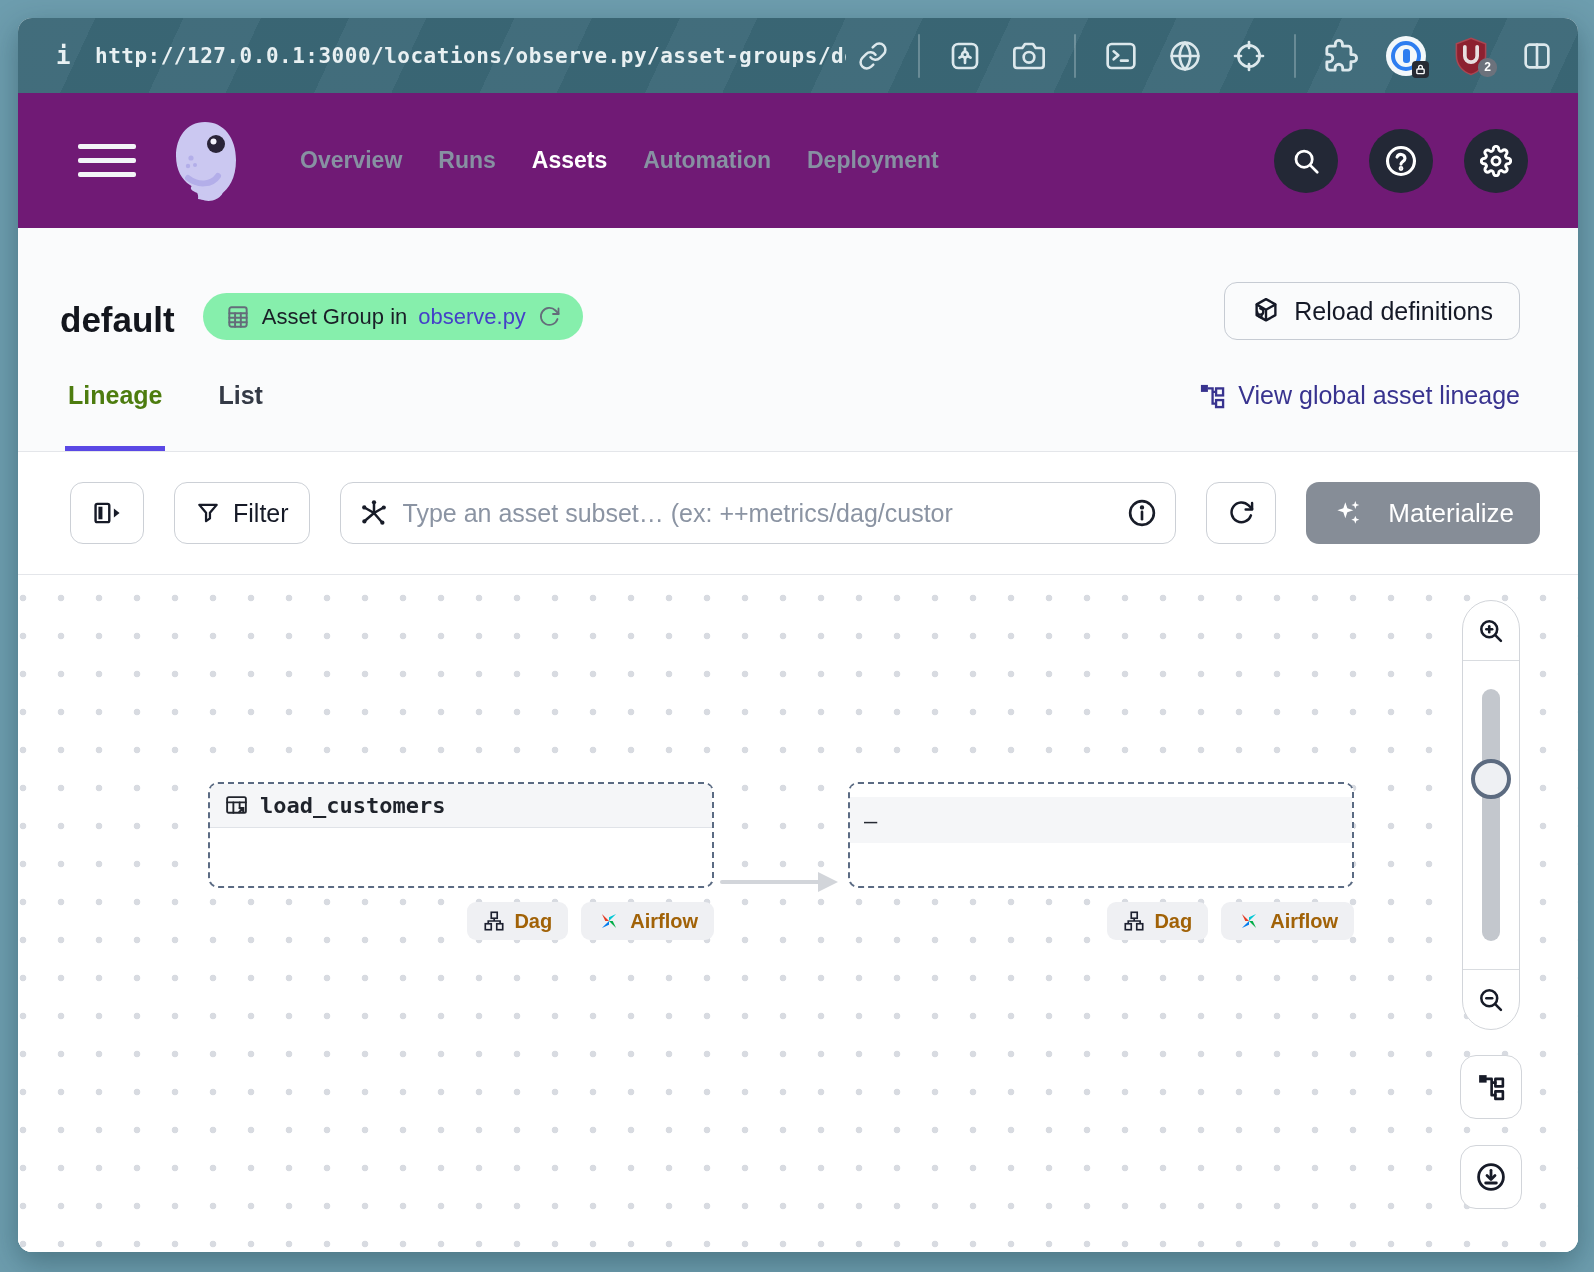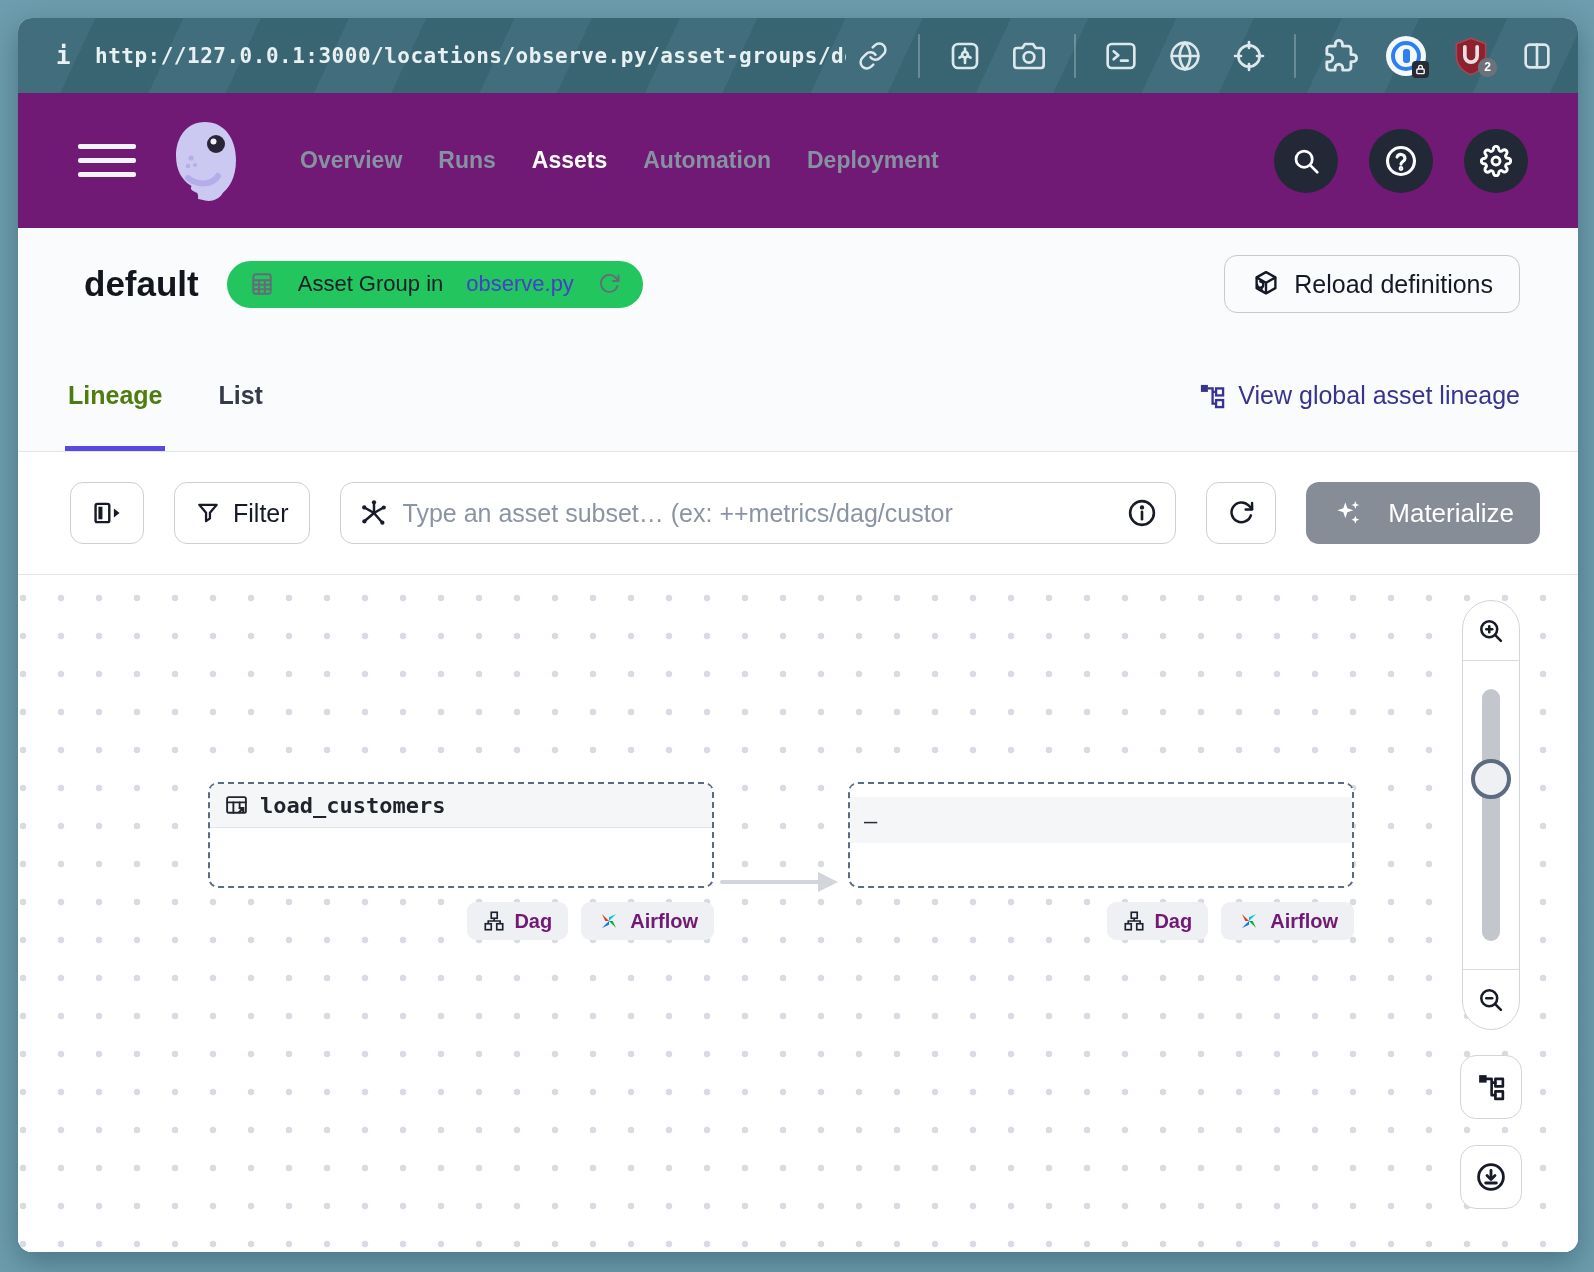--- a/index.html
+++ b/index.html
@@ -67,26 +67,26 @@
   .nav-circle {
     width:64px; height:64px; border-radius:50%; background:#232836;
     display:flex; align-items:center; justify-content:center; cursor:pointer;
   }
   .nav-circle svg { stroke:#ffffff; fill:none; stroke-width:2.2; stroke-linecap:round; stroke-linejoin:round; }
 
   
   .page { flex:1; display:flex; flex-direction:column; background:#ffffff; }
   .page-header {
     height:112px; flex:0 0 112px; background:#fafbfc;
-    display:flex; align-items:center; padding:0 58px 0 66px;
+    display:flex; align-items:flex-end; padding:0 58px 0 42px;
   }
   .page-title { font-size:35px; font-weight:700; color:#13161d; margin-right:28px; }
   .group-badge {
-    display:flex; align-items:center; gap:23px; height:47px; padding:0 22px;
-    background:#22c55e; border-radius:24px; font-size:22px; color:#1a1e27;
+    display:flex; align-items:center; gap:11px; height:47px; padding:0 22px;
+    background:#86efac; border-radius:24px; font-size:22px; color:#1a1e27;
   }
   .group-badge a { color:#4440c8; text-decoration:none; cursor:pointer; }
   .group-badge svg { stroke:#646c7a; fill:none; stroke-width:1.8; stroke-linecap:round; }
   .reload-btn {
     margin-left:auto; display:flex; align-items:center; gap:13px; height:58px; padding:0 26px;
     border:1px solid #c6cbd3; border-radius:13px; background:transparent; cursor:pointer;
     font-size:25px; color:#151927; font-family:"Liberation Sans", sans-serif;
   }
   .reload-btn svg { stroke:#151927; fill:none; stroke-width:1.9; stroke-linecap:round; stroke-linejoin:round; }
 
@@ -156,21 +156,21 @@
   }
   .status-row.green { background:#e4f3ea; }
   .status-row.gray  { background:#f5f6f8; }
   .status-row .st-green { font-size:21px; color:#1e8150; }
   .status-row .st-dash  { font-family:"DejaVu Sans Mono", monospace; font-size:22px; color:#262a33; }
   .status-row .ts { font-size:21px; color:#3a34ad; }
 
   .tag-row { position:absolute; width:506px; top:327px; display:flex; justify-content:flex-end; gap:13px; }
   .tag {
     height:38px; padding:0 16px; background:#eff0f3; border-radius:9px; cursor:pointer;
-    display:flex; align-items:center; gap:9px; font-size:20px; font-weight:700; color:#701a75;
+    display:flex; align-items:center; gap:9px; font-size:20px; font-weight:700; color:#a16207;
   }
   .tag svg.dag { stroke:#1c2030; fill:none; stroke-width:1.8; }
 
   .edge-arrow { position:absolute; left:700px; top:292px; }
 
   
   .zoom-panel {
     position:absolute; left:1444px; top:25px; width:58px; height:430px;
     border:1px solid #d2d5da; border-radius:29px; background:#fff;
     display:flex; flex-direction:column;

